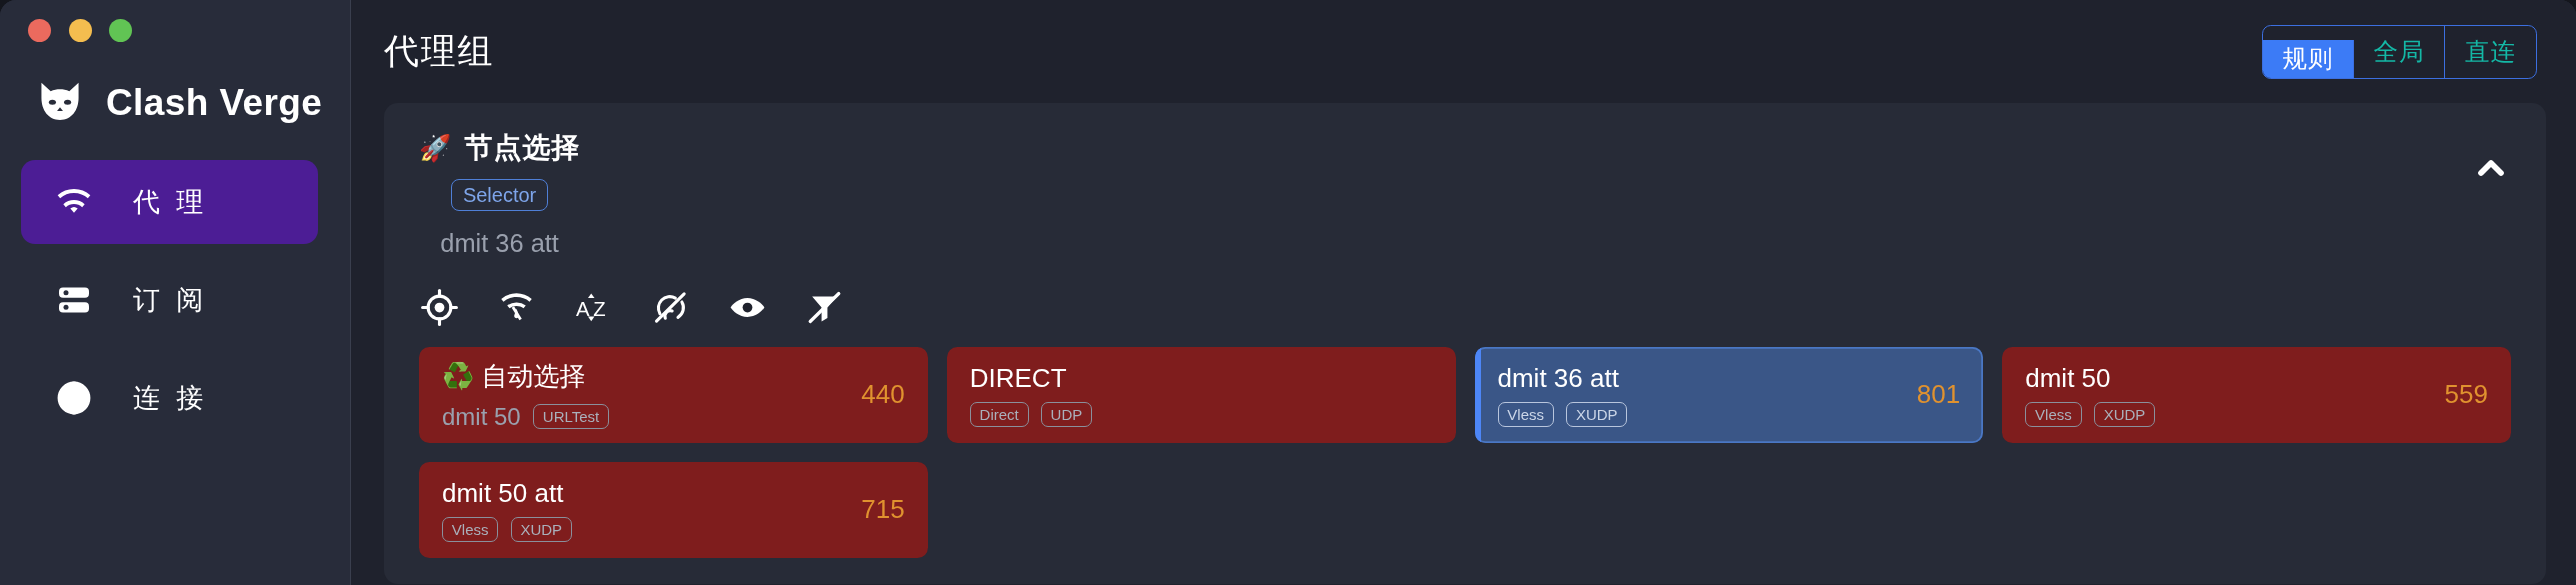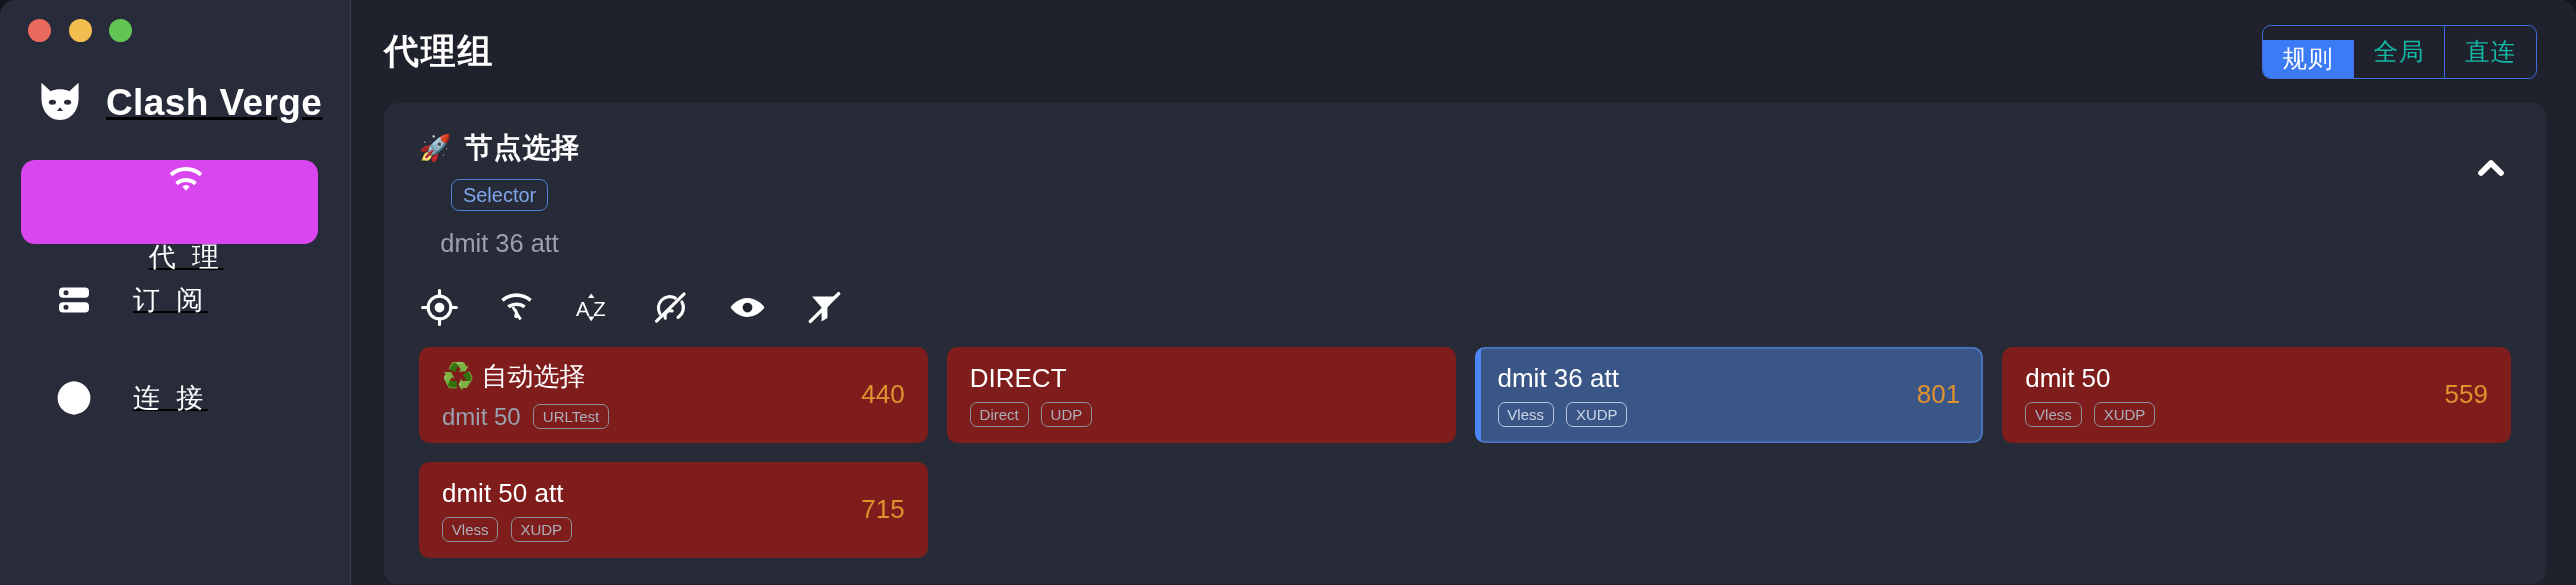--- a/index.html
+++ b/index.html
@@ -19,21 +19,20 @@
   }
 
   
   .sidebar {
     width: 350px;
     flex: 0 0 350px;
     background: #282c3a;
     display: flex;
     flex-direction: column;
     position: relative;
-    text-decoration: underline;
   }
   .traffic-lights {
     display: flex;
     gap: 17.5px;
     padding: 19px 0 0 28px;
     height: 54px;
     align-items: flex-start;
   }
   .light { width: 23px; height: 23px; border-radius: 50%; }
   .light.red { background: #eb6a5e; }
@@ -60,21 +59,21 @@
   .nav-item {
     display: flex;
     align-items: center;
     height: 84px;
     margin: 0 32px 14px 21px;
     padding-left: 33px;
     border-radius: 14px;
     gap: 39px;
     cursor: pointer;
   }
-  .nav-item.active { background: #d946ef; flex-direction: column; }
+  .nav-item.active { background: #4c1d95; }
   .nav-icon {
     width: 40px; height: 40px; flex: 0 0 40px;
     display: flex; align-items: center; justify-content: center;
   }
   .nav-icon svg { width: 40px; height: 40px; fill: #ffffff; }
   .nav-label {
     color: #ffffff;
     font-size: 27px;
     letter-spacing: 4.4px;
     white-space: nowrap;
@@ -93,21 +92,21 @@
     height: 103px;
     flex: 0 0 103px;
     display: flex;
     align-items: center;
     justify-content: space-between;
     padding: 0 39px 0 33px;
   }
   .page-title {
     color: #ffffff;
     font-size: 35px;
-    font-weight: 700;
+    font-weight: 400;
     letter-spacing: 1.8px;
   }
   .mode-group {
     display: flex;
     border: 1.8px solid #3c6fe0;
     border-radius: 8.8px;
     overflow: hidden;
     height: 54px;
   }
   .mode-btn {

